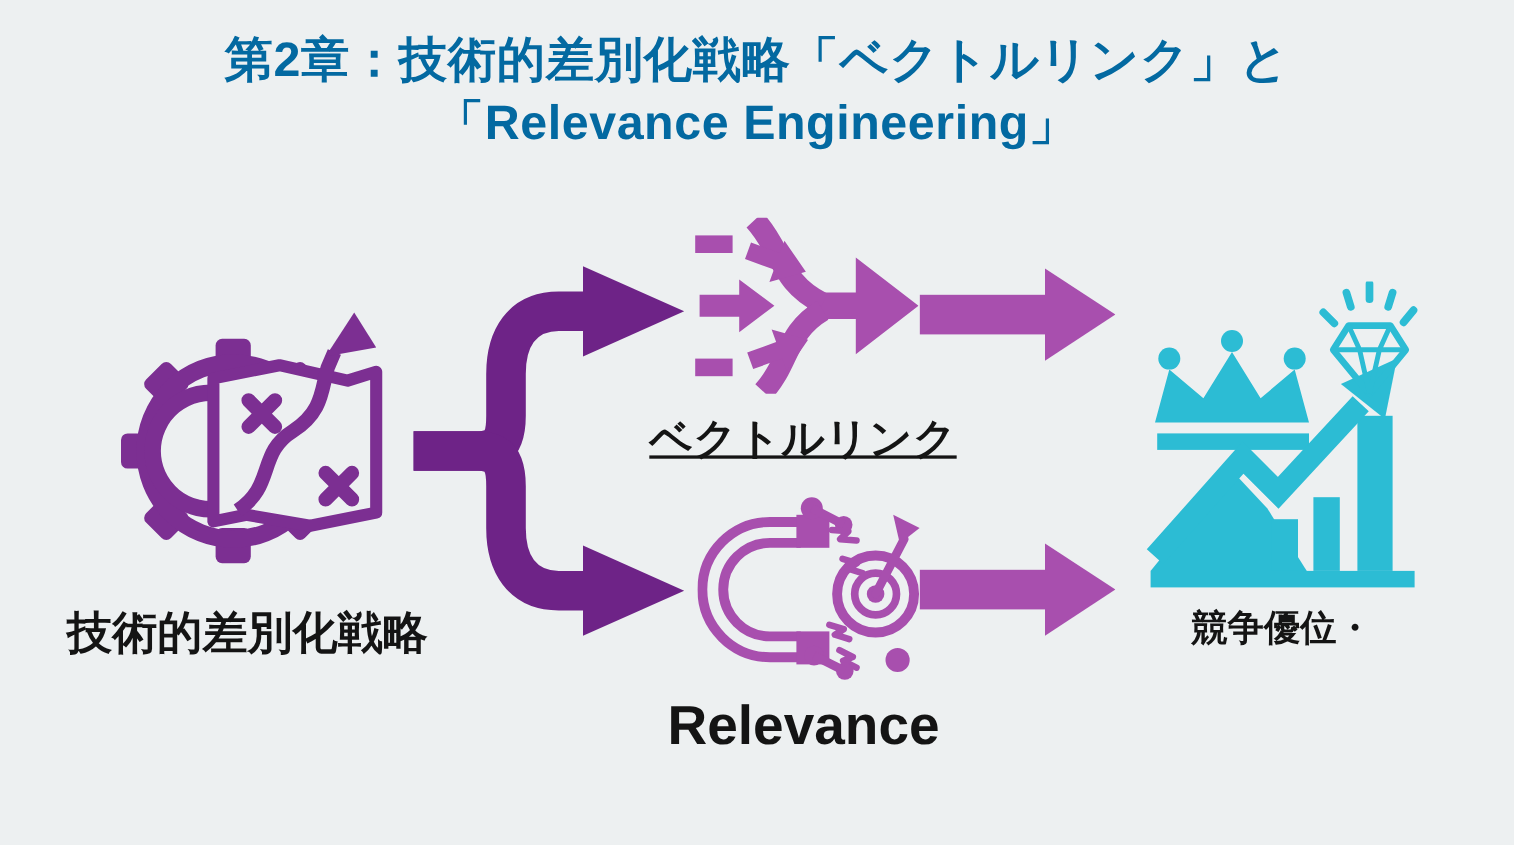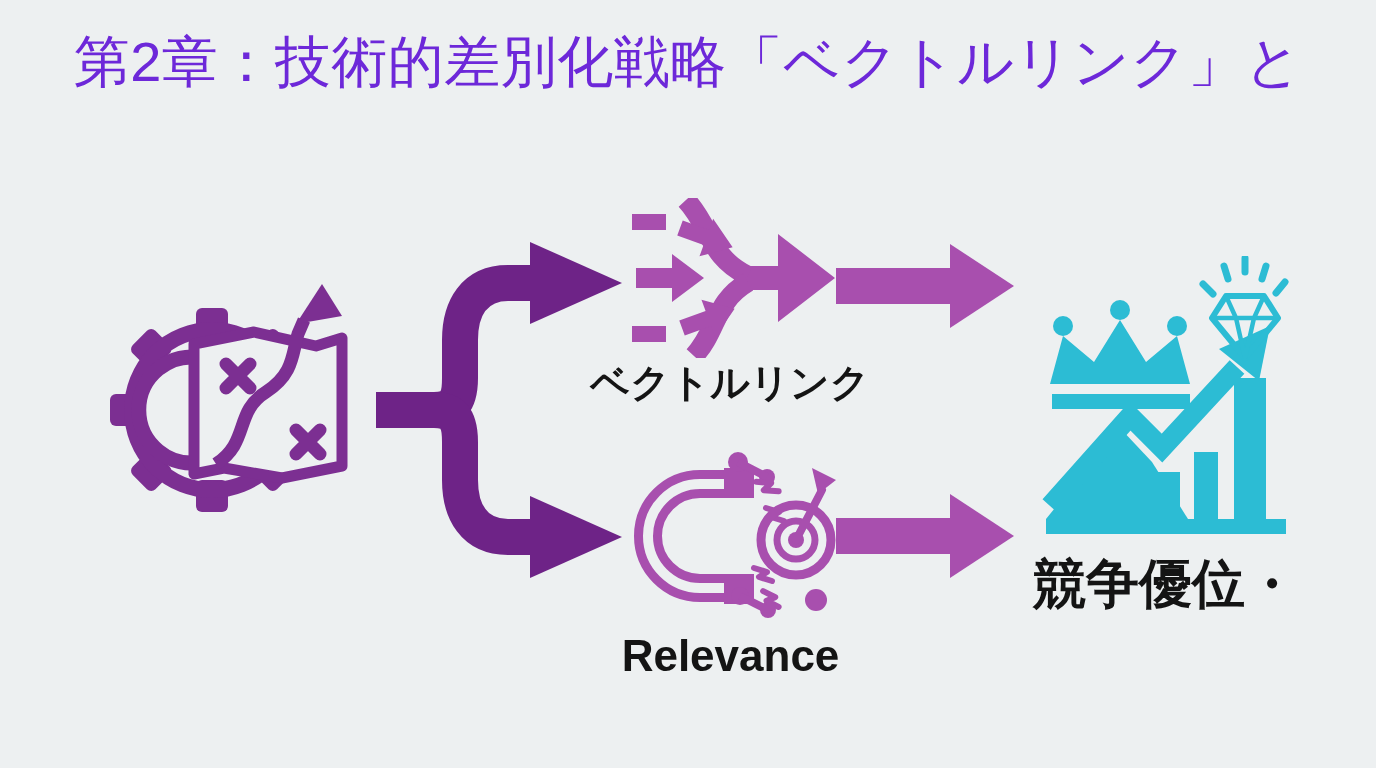--- a/index.html
+++ b/index.html
@@ -9,47 +9,48 @@
   }
   .canvas {
     position:relative;
     width:1376px; height:768px;
     background:#edf0f1;
     overflow:hidden;
   }
   .title {
     position:absolute; top:26px; left:0; width:100%;
     text-align:center;
-    font-size:56px; font-weight:400; color:#6d28d9;
+    font-size:44px; font-weight:700; color:#0369a1;
     line-height:1.3; letter-spacing:0.5px;
   }
   .node-label {
     position:absolute; text-align:center;
     font-weight:800; color:#141414;
   }
   .label-source   { left:30px;  top:548px; width:390px; font-size:41px; }
-  .label-vector   { left:560px; top:356px; width:340px; font-size:39px; }
-  .label-relevance{ left:588px; top:630px; width:285px; font-size:44px; line-height:1.18; }
-  .label-outcome  { left:1018px;top:550px; width:295px; font-size:53px; line-height:1.3; }
+  .label-vector   { left:560px; top:372px; width:340px; font-size:39px;text-decoration:underline; }
+  .label-relevance{ left:588px; top:630px; width:285px; font-size:50px; line-height:1.18; }
+  .label-outcome  { left:1018px;top:550px; width:295px; font-size:33px; line-height:1.3; }
   .icon { position:absolute; }
   .icon-gear      { left:92px;   top:282px; }
   .icon-branch    { left:372px;  top:232px; }
   .icon-converge  { left:630px;  top:198px; }
   .icon-arrow1    { left:836px;  top:242px; }
   .icon-magnet    { left:634px;  top:450px; }
   .icon-arrow2    { left:836px;  top:492px; }
   .icon-achieve   { left:1038px; top:256px; }
 </style>
 </head>
 <body>
 
 <div class="canvas">
 
   <div class="title">
     <div>第2章：技術的差別化戦略「ベクトルリンク」と</div>
+    <div>「Relevance Engineering」</div>
   </div>
 
   <svg class="icon icon-gear" width="278" height="250" viewBox="0 0 278 250">
     <g fill="none" stroke="#7c2f92">
       <g transform="translate(120,128)">
         <g fill="#7c2f92" stroke="none">
           <rect x="-16" y="-102" width="32" height="32" rx="6"></rect>
           <rect x="-16" y="-102" width="32" height="32" rx="6" transform="rotate(45)"></rect>
           <rect x="-16" y="-102" width="32" height="32" rx="6" transform="rotate(90)"></rect>
           <rect x="-16" y="-102" width="32" height="32" rx="6" transform="rotate(135)"></rect>
@@ -62,20 +63,21 @@
         <path d="M -10 -52 A 53 53 0 1 0 -10 52" stroke-width="15"></path>
       </g>
       <polygon points="102,62 162,50 224,64 250,56 250,184 190,196 132,186 102,192" fill="#edf0f1" stroke-width="11" stroke-linejoin="round"></polygon>
       <path d="M 124 182 C 158 160 142 130 174 110 C 202 92 200 72 206 52 L 212 38" stroke-width="13"></path>
       <polygon points="230,2 204,42 250,34" fill="#7c2f92" stroke="none"></polygon>
       <path d="M 134 82 l 24 24 M 158 82 l -24 24" stroke-width="13" stroke-linecap="round"></path>
       <path d="M 204 148 l 24 24 M 228 148 l -24 24" stroke-width="13" stroke-linecap="round"></path>
     </g>
   </svg>
 
+  <div class="node-label label-source">技術的差別化戦略</div>
 
   <svg class="icon icon-branch" width="255" height="360" viewBox="0 0 255 360">
     <g stroke="#6e2387" fill="none" stroke-width="36">
       <path d="M 4 178 L 62 178 C 84 178 88 166 88 146 L 88 108 C 88 76 102 51 136 51 L 162 51"></path>
       <path d="M 4 178 L 62 178 C 84 178 88 190 88 210 L 88 248 C 88 280 102 305 136 305 L 162 305"></path>
     </g>
     <polygon points="158,10 250,51 158,92" fill="#6e2387"></polygon>
     <polygon points="158,264 250,305 158,346" fill="#6e2387"></polygon>
   </svg>
 

